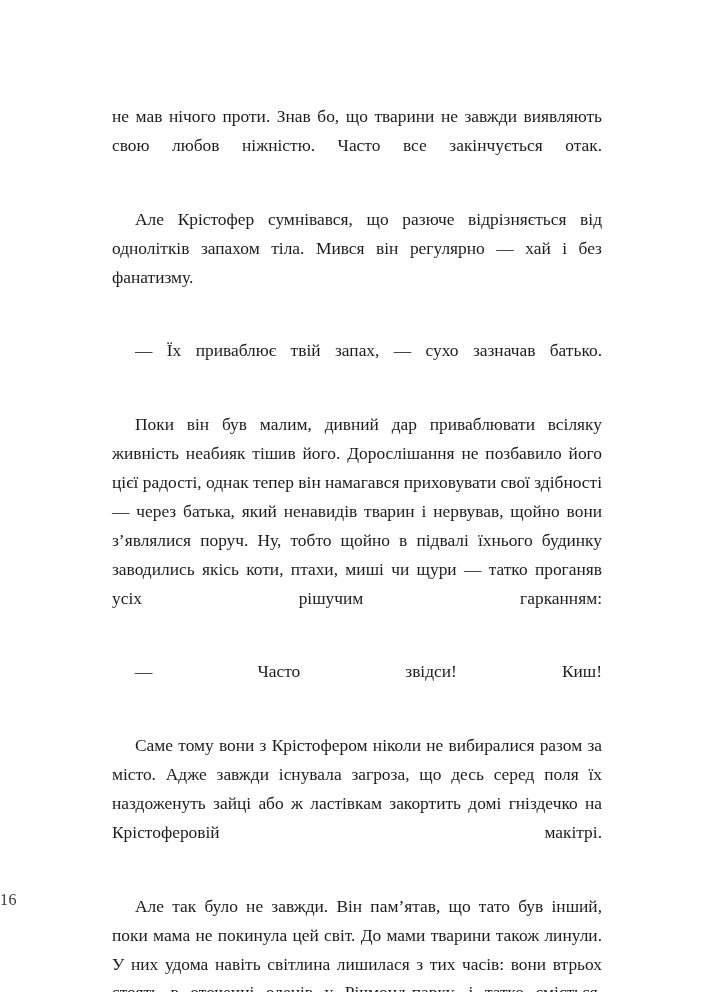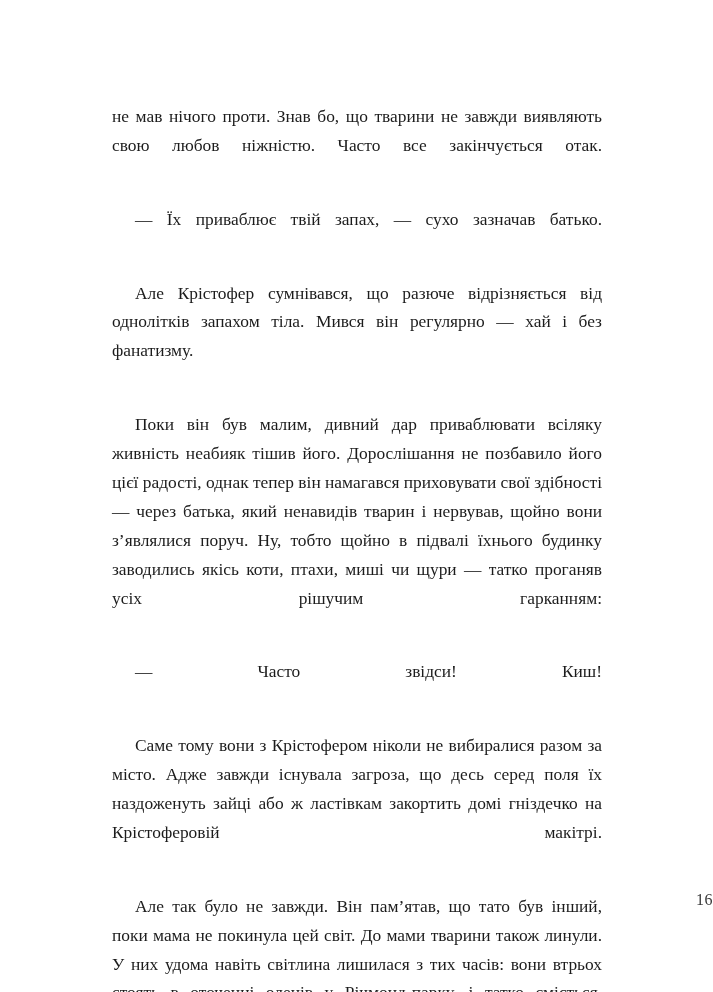--- a/index.html
+++ b/index.html
@@ -52,36 +52,36 @@
     content: "";
     display: inline-block;
     width: 100%;
   }
 
   .folio {
     position: absolute;
     left: 0;
     right: 0;
     top: 891px;
-    text-align: right;
+    text-align: left;
     font-size: 16px;
     letter-spacing: 0.5px;
     color: #3a3a3a;
     font-family: "Liberation Serif", "DejaVu Serif", serif;
   }
 </style>
 </head>
 <body>
 
 <div class="page">
 
   <div class="text-block">
     <p class="para continuation">не мав нічого проти. Знав бо, що тварини не завжди виявляють свою любов ніжністю. Часто все закінчується отак.</p>
+    <p class="para">Але Крістофер сумнівався, що разюче відрізняється від однолітків запахом тіла. Мився він регулярно — хай і без фанатизму.</p>
     <p class="para">— Їх приваблює твій запах, — сухо зазначав батько.</p>
-    <p class="para">Але Крістофер сумнівався, що разюче відрізняється від однолітків запахом тіла. Мився він регулярно — хай і без фанатизму.</p>
     <p class="para">Поки він був малим, дивний дар приваблювати всіляку живність неабияк тішив його. Дорослішання не позбавило його цієї радості, однак тепер він намагався приховувати свої здібності — через батька, який ненавидів тварин і нервував, щойно вони з’являлися поруч. Ну, тобто щойно в підвалі їхнього будинку заводились якісь коти, птахи, миші чи щури — татко проганяв усіх рішучим гарканням:</p>
     <p class="para">— Часто звідси! Киш!</p>
     <p class="para">Саме тому вони з Крістофером ніколи не вибиралися разом за місто. Адже завжди існувала загроза, що десь серед поля їх наздоженуть зайці або ж ластівкам закортить домі гніздечко на Крістоферовій макітрі.</p>
     <p class="para">Але так було не завжди. Він пам’ятав, що тато був інший, поки мама не покинула цей світ. До мами тварини також линули. У них удома навіть світлина лишилася з тих часів: вони втрьох стоять в оточенні оленів у Річмонд-парку, і татко сміється, тримаючи на плечі синочка-немовля. Однак після маминої смерті дев’ять років тому батько дуже змінився. Захирів. Понурився — так, наче важезний тягар ліг йому на плечі й причавив до землі. Відтоді Крістоферові здавалося, що все в їхньому домі якось змаліло, вичахло, втратило снагу.</p>
 
   </div>
 
   <div class="folio">16</div>
 
 </div>

